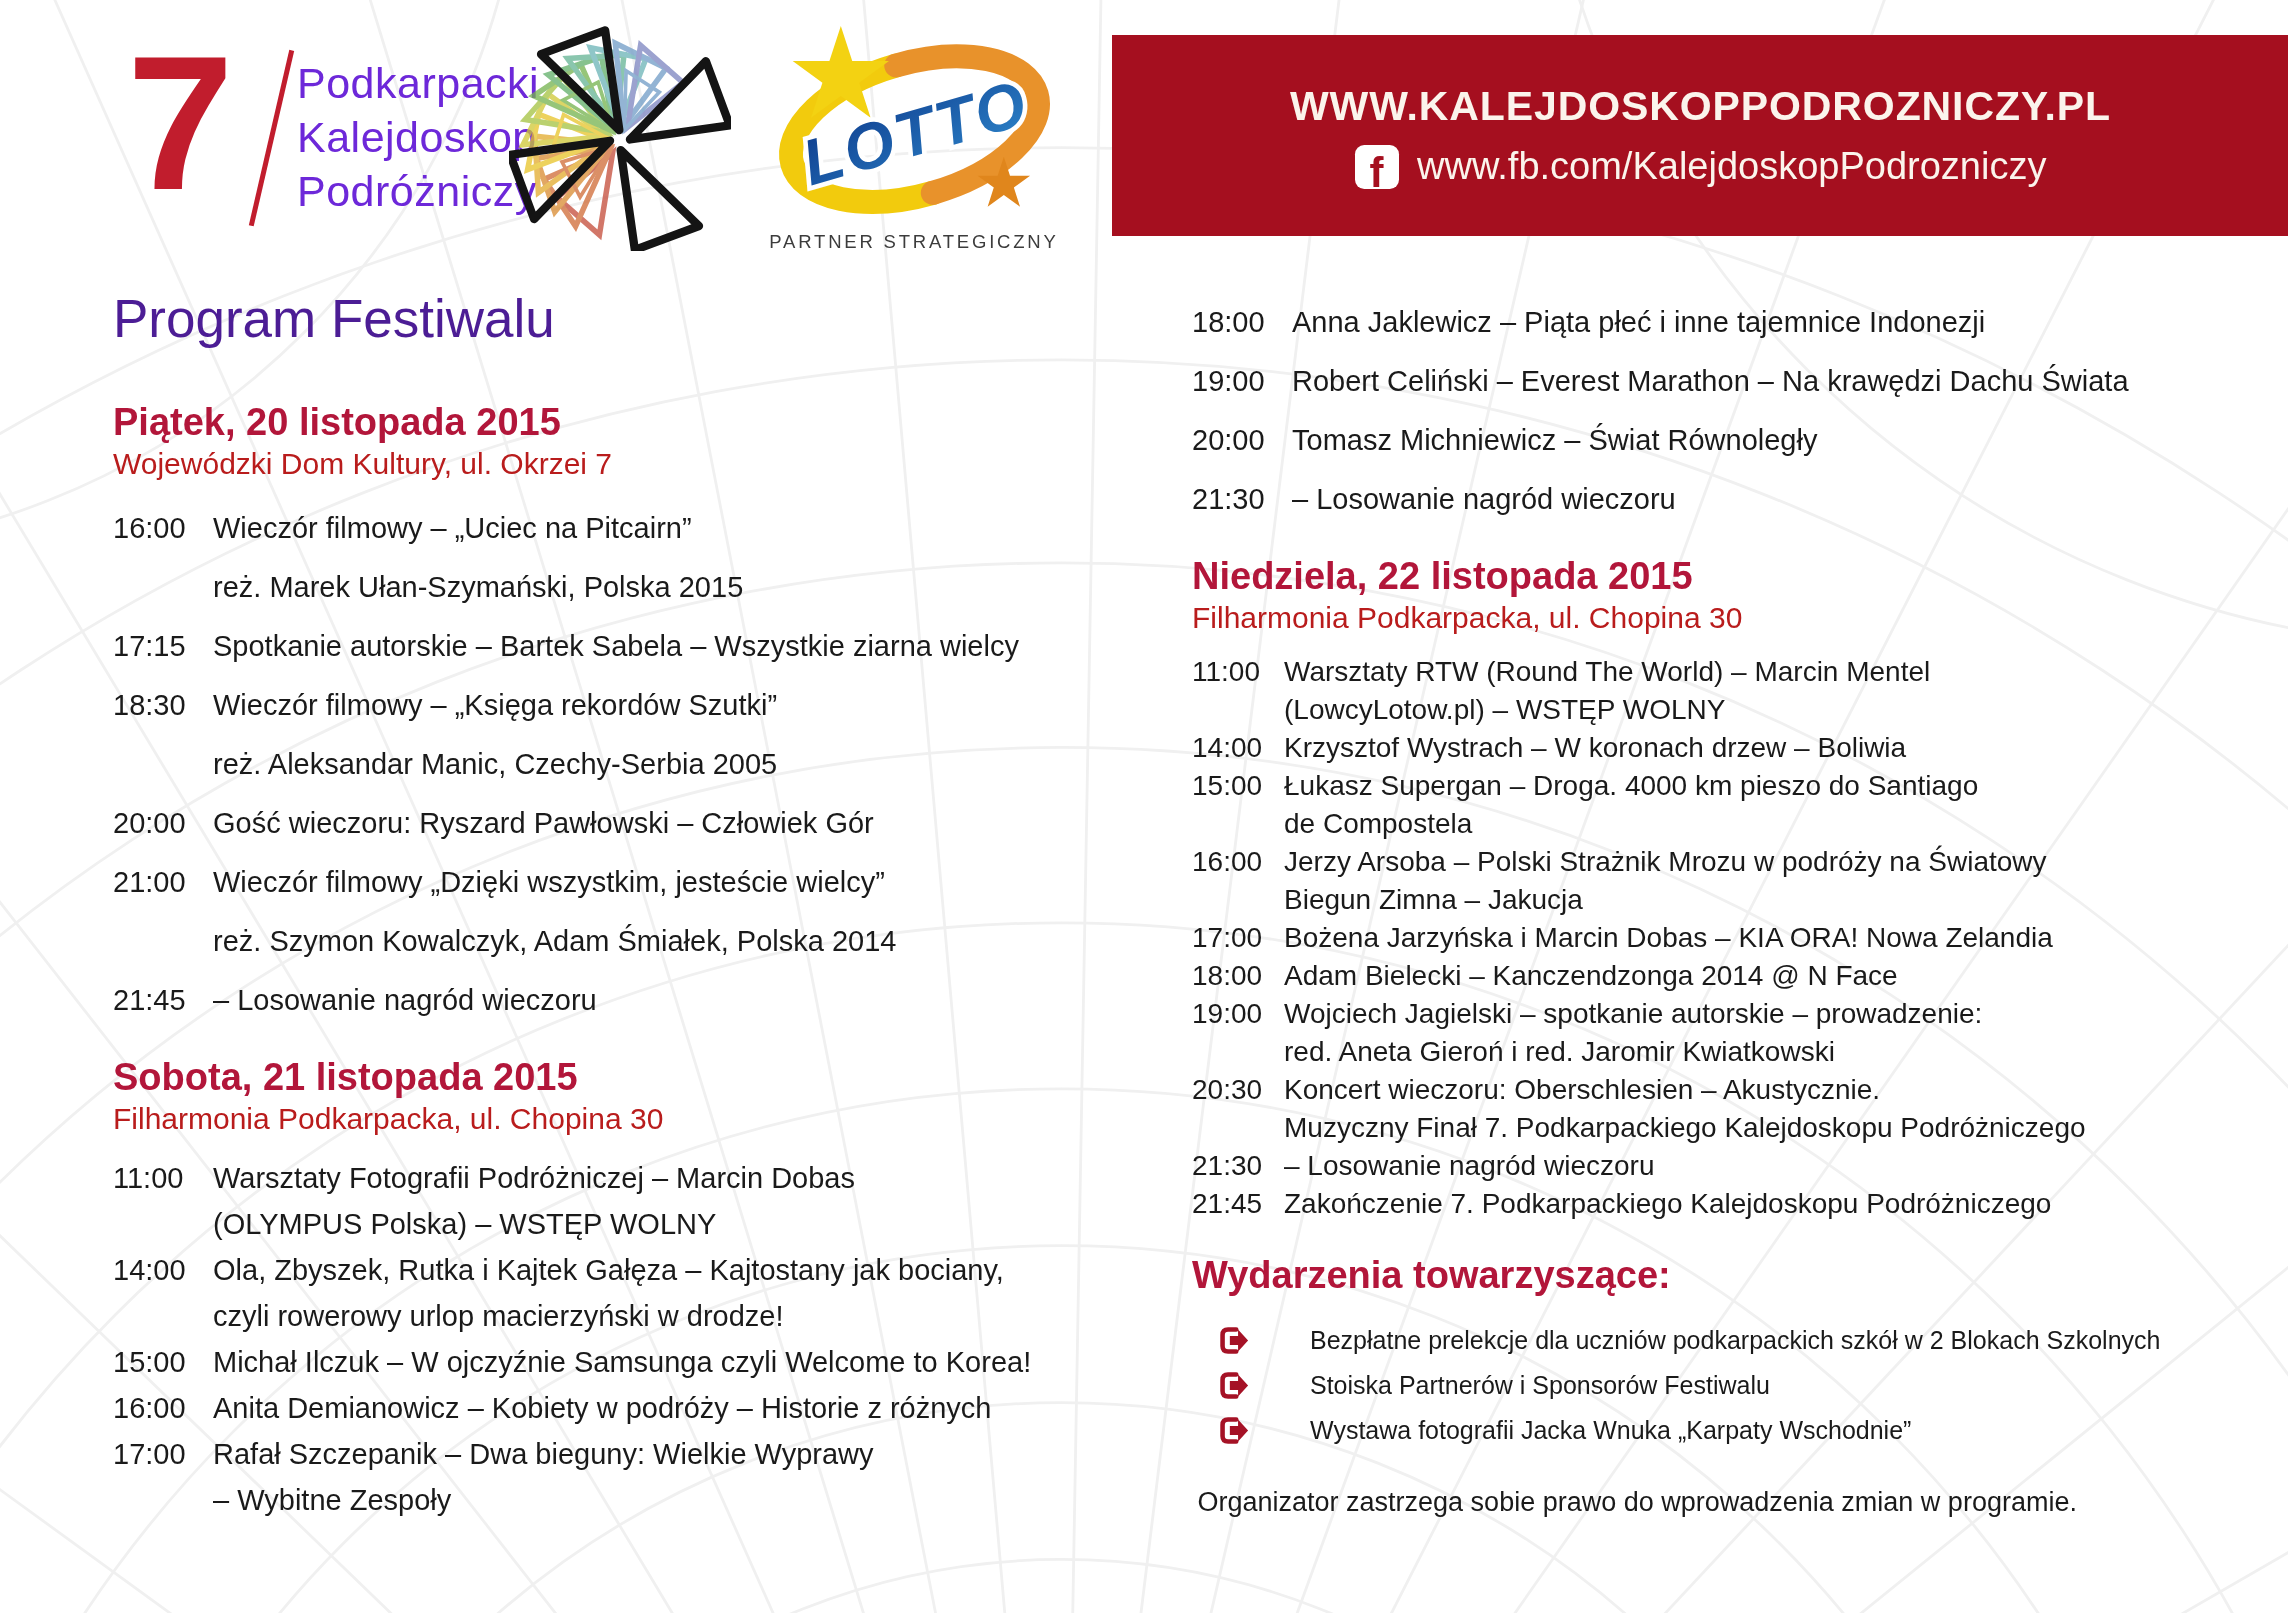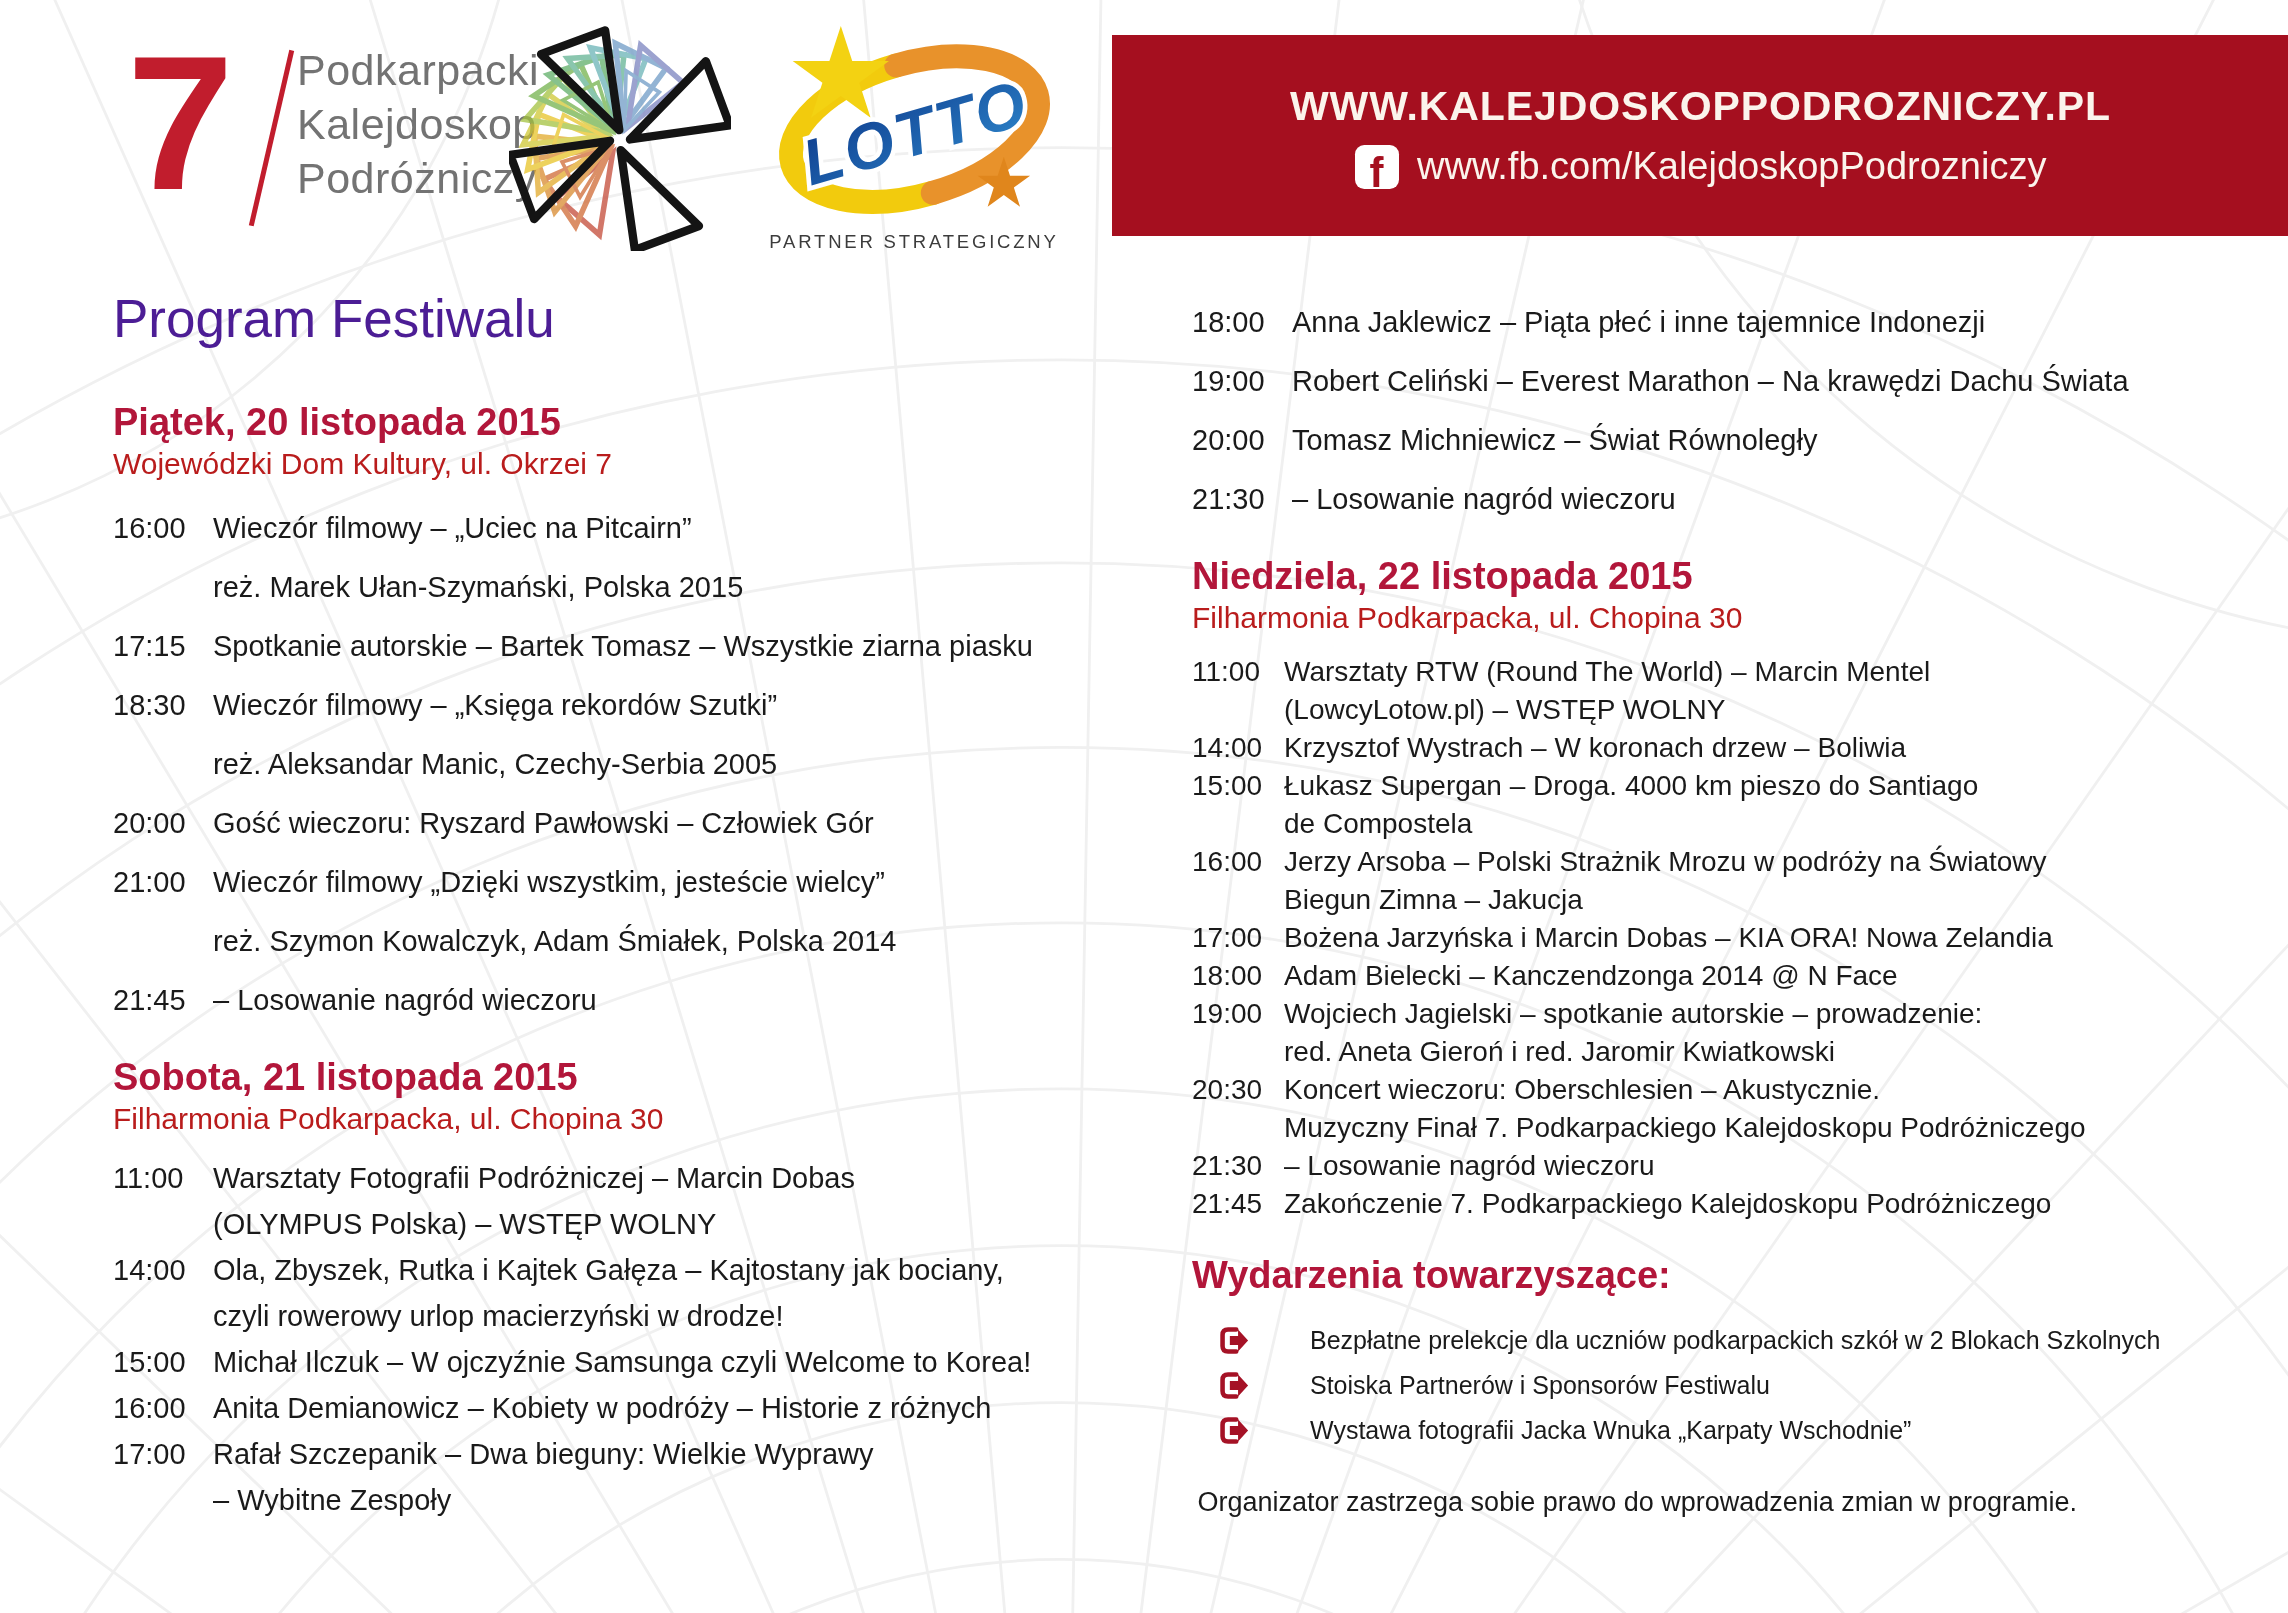--- a/index.html
+++ b/index.html
@@ -5,22 +5,22 @@
   html,body{margin:0;padding:0;background:#fff;}
   .page{position:relative;width:2289px;height:1613px;overflow:hidden;background:#ffffff;
         font-family:"Liberation Sans",sans-serif;color:#1a1a1a;}
   .bg{position:absolute;left:0;top:0;}
 
   
   .seven{position:absolute;left:127px;top:28px;font-size:192px;line-height:189px;
          font-weight:700;color:#c11d2d;}
   .slash{position:absolute;left:269px;top:48px;width:4.6px;height:180px;background:#c11d2d;
          transform:rotate(13deg);}
-  .brand-lines{position:absolute;left:297px;top:43px;font-size:43px;line-height:54px;
-         color:#737373;letter-spacing:0.5px;}
+  .brand-lines{position:absolute;left:297px;top:56px;font-size:43px;line-height:54px;
+         color:#6d28d9;letter-spacing:0.5px;}
   .kaleido{position:absolute;left:509px;top:20px;}
   .lotto-wrap{position:absolute;left:755px;top:26px;width:318px;text-align:center;}
   .partner{font-size:18.5px;letter-spacing:2.8px;color:#3c3c3c;margin-top:3.7px;white-space:nowrap;}
 
   
   .banner{position:absolute;left:1112px;top:35px;width:1177px;height:201px;background:#a50f1f;
           color:#fbf4ec;display:flex;flex-direction:column;justify-content:center;
           align-items:center;gap:15px;}
   .banner .site{font-size:41px;font-weight:700;letter-spacing:0.9px;white-space:nowrap;}
   .banner .fb{display:flex;align-items:center;gap:18.5px;font-size:38px;white-space:nowrap;}
@@ -174,21 +174,21 @@
           <div class="event">
             <span class="time">16:00</span>
             <div class="desc">
               <div class="line">Wieczór filmowy – „Uciec na Pitcairn”</div>
               <div class="line">reż. Marek Ułan-Szymański, Polska 2015</div>
             </div>
           </div>
           <div class="event">
             <span class="time">17:15</span>
             <div class="desc">
-              <div class="line">Spotkanie autorskie – Bartek Tomasz – Wszystkie ziarna piasku</div>
+              <div class="line">Spotkanie autorskie – Bartek Sabela – Wszystkie ziarna wielcy</div>
             </div>
           </div>
           <div class="event">
             <span class="time">18:30</span>
             <div class="desc">
               <div class="line">Wieczór filmowy – „Księga rekordów Szutki”</div>
               <div class="line">reż. Aleksandar Manic, Czechy-Serbia 2005</div>
             </div>
           </div>
           <div class="event">

